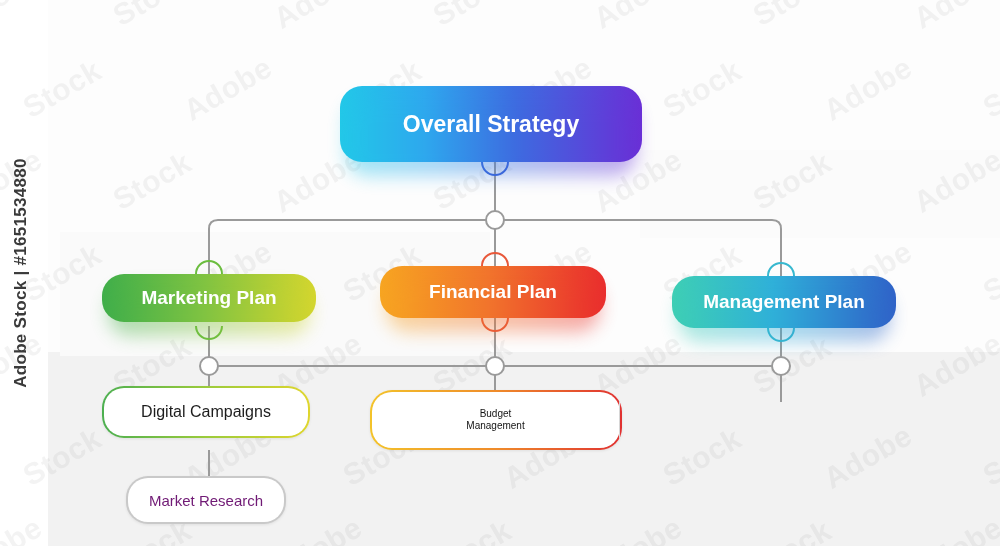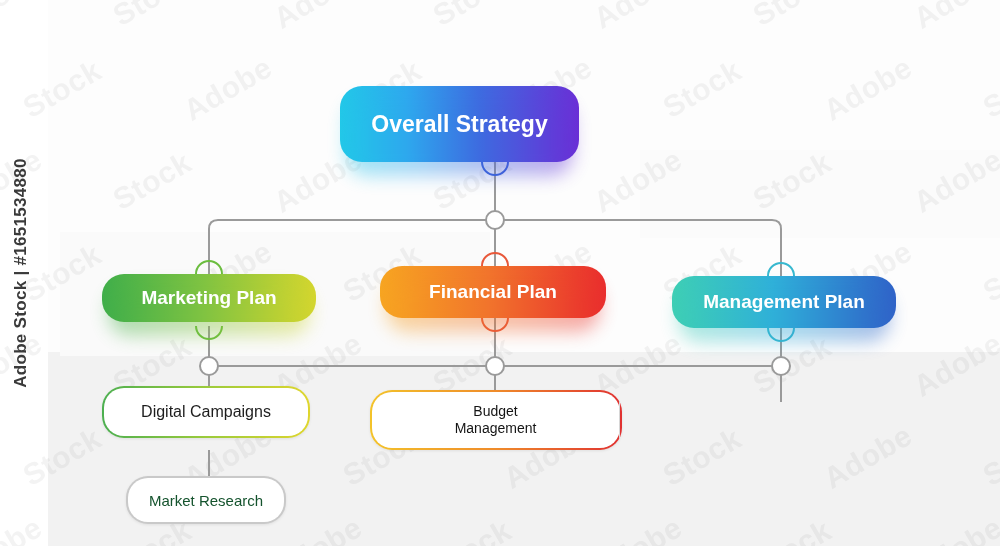--- a/index.html
+++ b/index.html
@@ -90,42 +90,42 @@
     inset: 2px;
     background: #ffffff;
     border-radius: 20px;
     display: flex;
     align-items: center;
     justify-content: center;
     z-index: 2;
   }
 
   
-  #node-root       { left:340px; top:86px;  width:239px; height:76px; font-size:23px; }
+  #node-root       { left:340px; top:86px;  width:302px; height:76px; font-size:23px; }
   #node-marketing  { left:102px; top:274px; width:214px; height:48px; font-size:19px; }
   #node-financial  { left:380px; top:266px; width:226px; height:52px; font-size:19px; }
   #node-operational{ left:672px; top:276px; width:224px; height:52px; font-size:19px; }
 
   #node-digital    { left:102px; top:386px; width:208px; height:52px; font-size:16px; }
-  #node-financial-leaf { left:370px; top:390px; width:252px; height:60px; font-size:14px; }
+  #node-financial-leaf { left:370px; top:390px; width:252px; height:60px; font-size:10px; }
   #node-resource   { left:672px; top:402px; width:224px; height:54px; font-size:16px; }
   #node-market     { left:126px; top:476px; width:160px; height:48px; font-size:15px; }
 
   
   #node-root       { background: linear-gradient(90deg,#22c8e8 0%,#2ea8ee 28%,#3d6ce0 58%,#6a2fd6 100%); }
   #node-marketing  { background: linear-gradient(90deg,#3fae4a 0%,#7cc242 45%,#d4d62e 100%); }
   #node-financial  { background: linear-gradient(90deg,#f7a521 0%,#f1742c 48%,#e92d2d 100%); }
   #node-operational{ background: linear-gradient(90deg,#3ecfb4 0%,#2fb0d9 45%,#2f62c8 100%); }
 
   
   #node-digital         { background: linear-gradient(90deg,#4caf50 0%,#9bcb3b 50%,#dfd62e 100%); }
   #node-financial-leaf  { background: linear-gradient(90deg,#f3c32a 0%,#ef8b2a 50%,#e03131 100%); }
   #node-resource        { background: linear-gradient(90deg,#3ecfb4 0%,#2fa6d6 50%,#3a55b8 100%); }
   #node-market          { background: #c9c9c9; }
-  #node-market .inner   { color:#14532d; }
+  #node-market .inner   { color:#701a75; }
 
   
   #node-financial-leaf .inner { gap:0; }
   .split {
     display:flex; align-items:center; justify-content:center;
     width:100%; height:100%;
   }
   .split .cell {
     flex:1 1 0;
     display:flex; align-items:center; justify-content:center;

